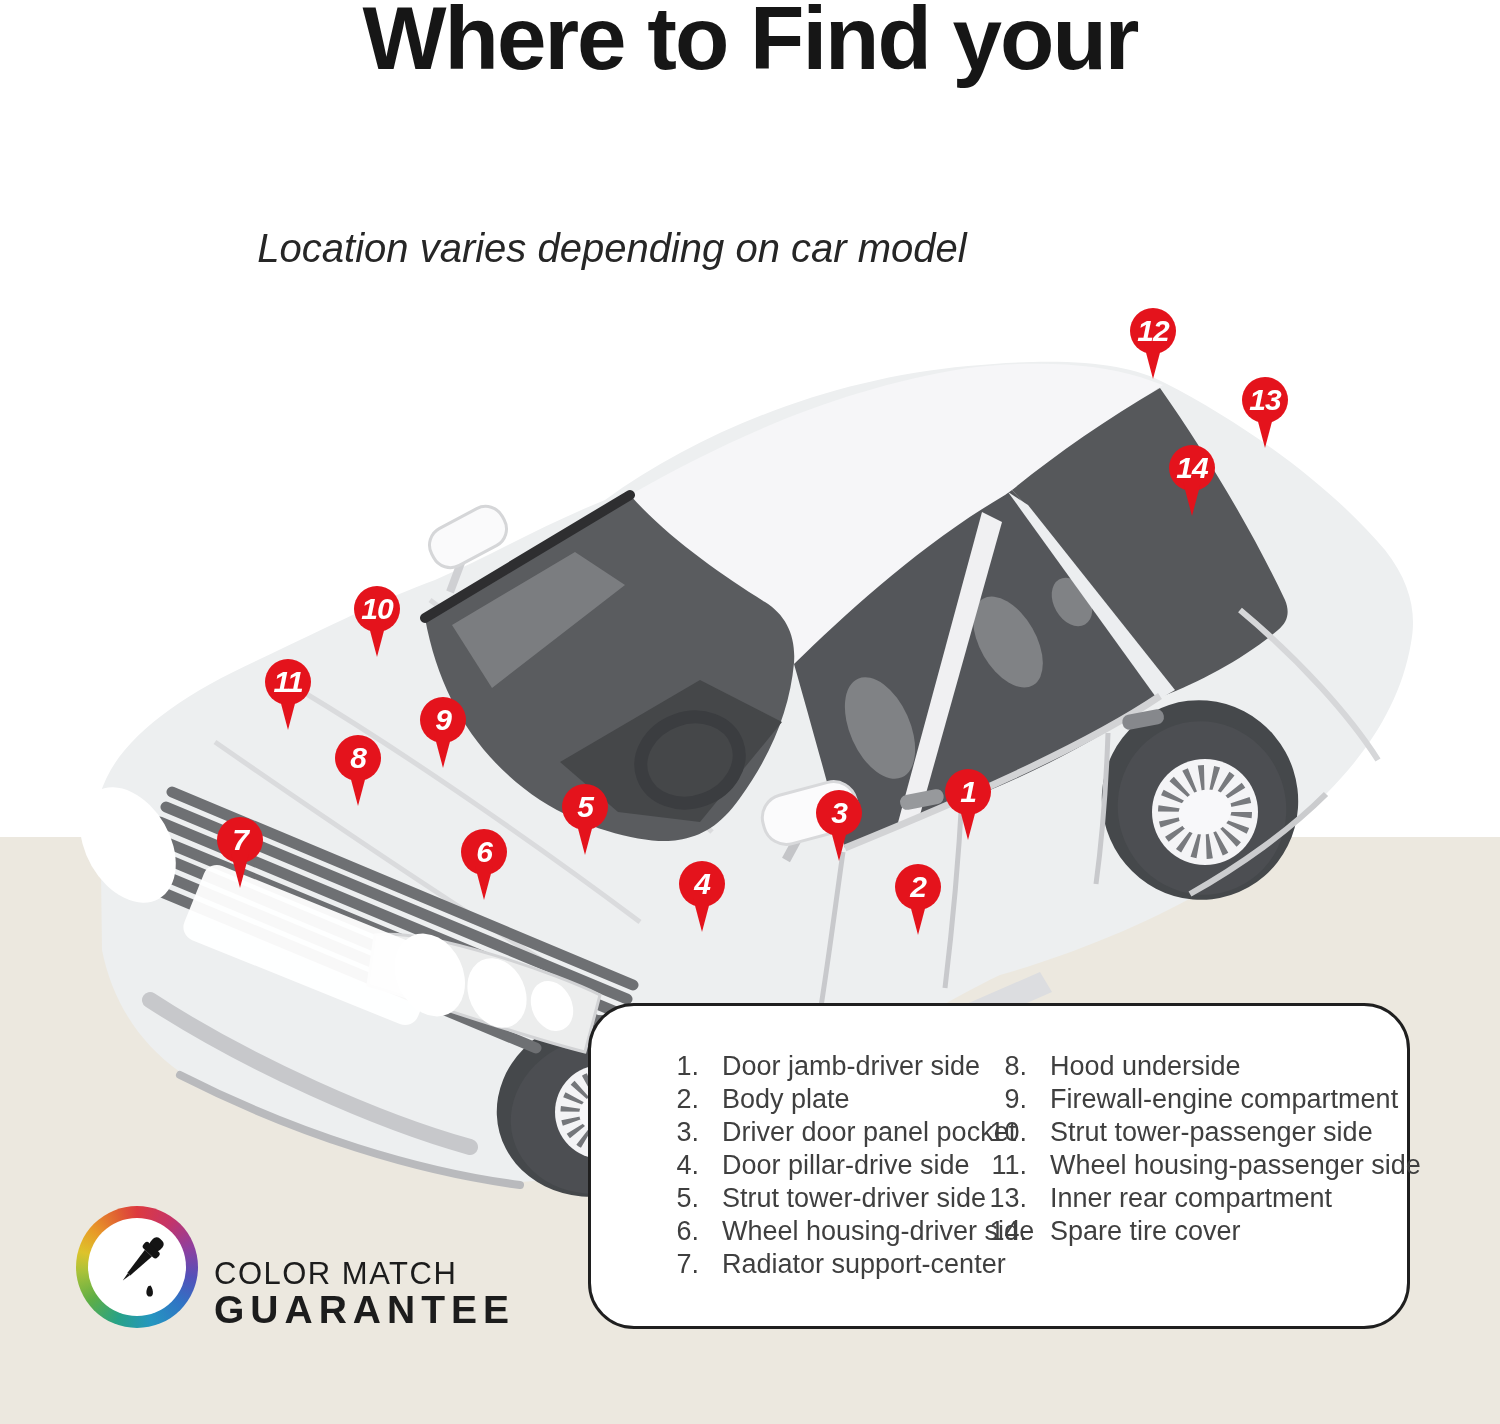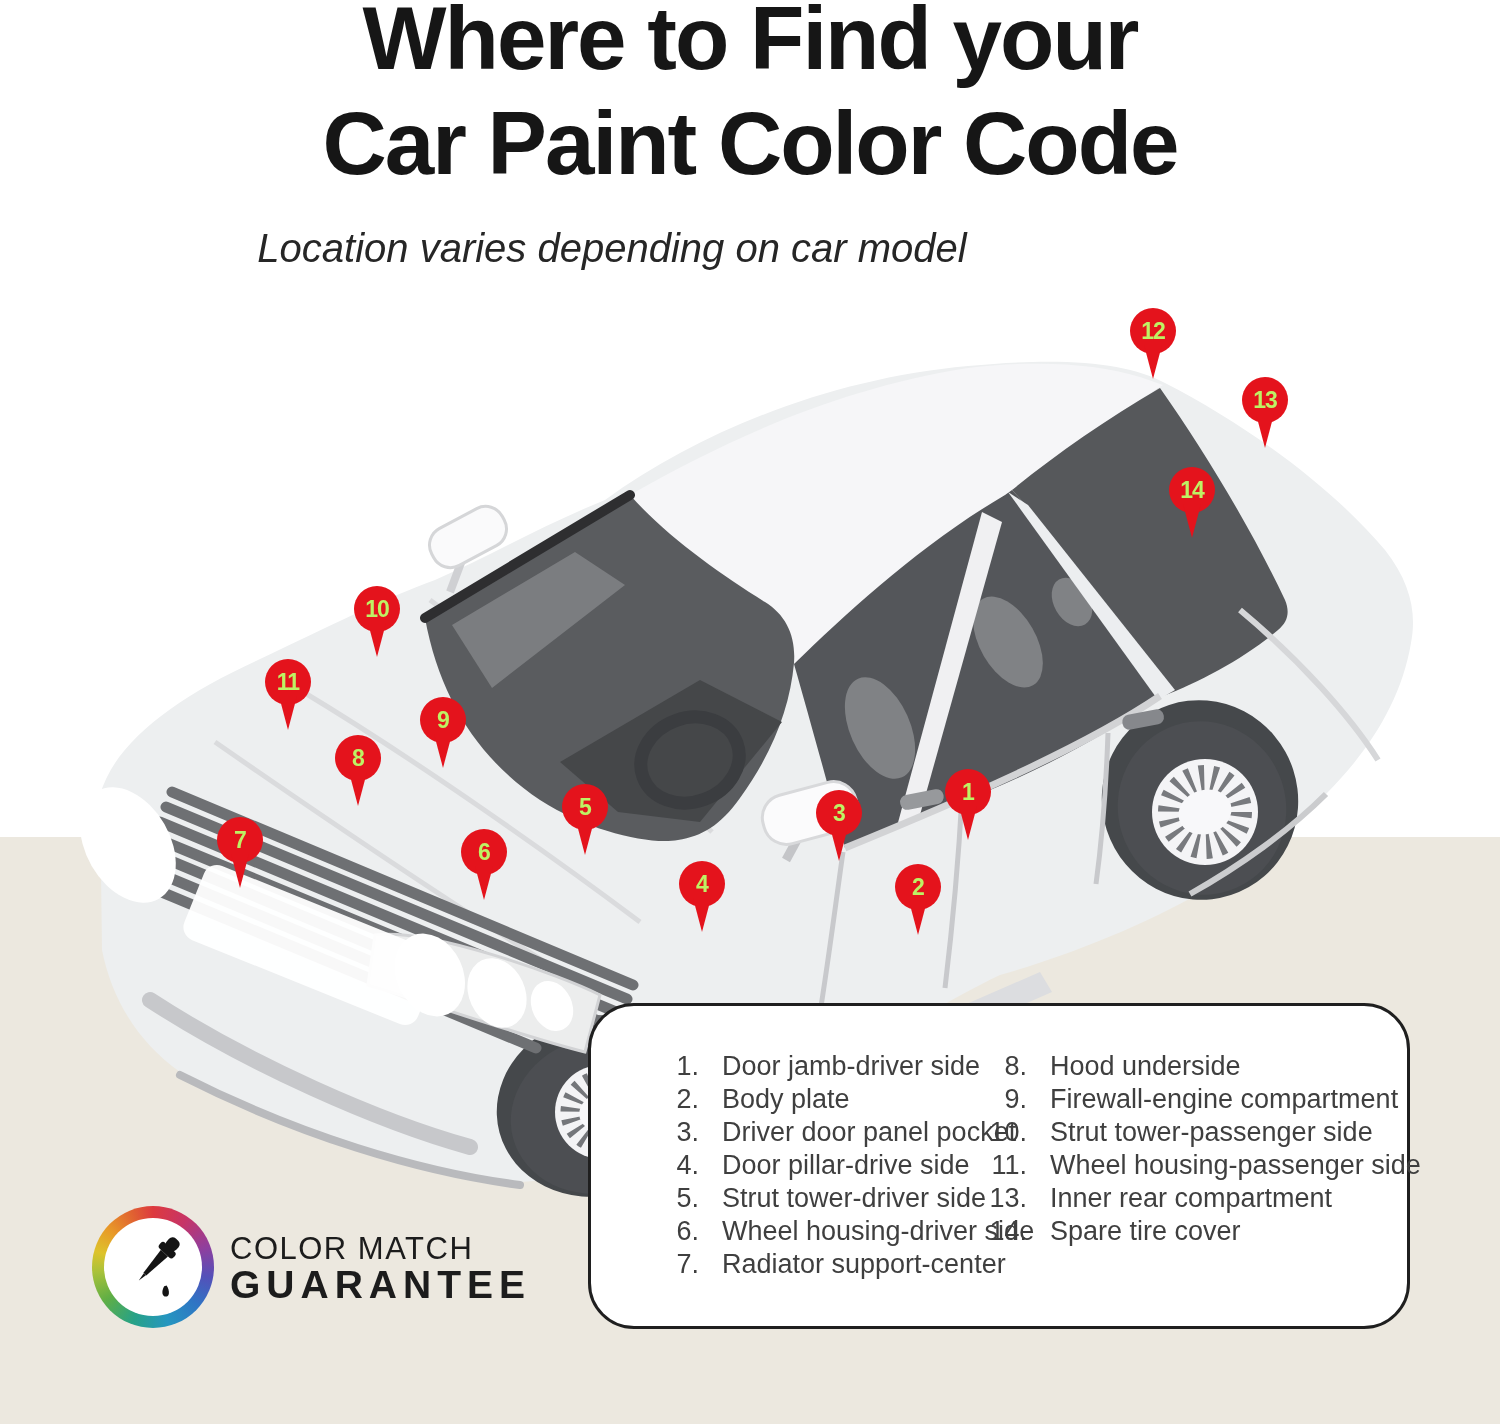--- a/index.html
+++ b/index.html
@@ -13,41 +13,41 @@
   .title{
     position:absolute;left:0;top:-14px;width:1500px;text-align:center;z-index:5;
     font-weight:800;color:var(--ink);font-size:89px;line-height:105px;letter-spacing:-2px;
   }
   .subtitle{
     position:absolute;left:0;top:226px;width:1224px;text-align:center;z-index:5;
     font-style:italic;font-size:40px;color:#262626;
   }
   .pin{
     position:absolute;width:46px;height:46px;border-radius:50%;
-    background:var(--pin-red);color:#bef264;z-index:30;
+    background:var(--pin-red);color:#ffffff;z-index:30;
     display:flex;align-items:center;justify-content:center;
-    font-size:23px;font-weight:600;letter-spacing:-1px;
+    font-size:30px;font-weight:600;letter-spacing:-1px;font-style:italic;
   }
   .pin::after{
     content:"";position:absolute;top:37px;left:50%;transform:translateX(-50%);
     width:0;height:0;border-left:9px solid transparent;border-right:9px solid transparent;
     border-top:34px solid var(--pin-red);
   }
   .legend{
     position:absolute;left:588px;top:1003px;width:822px;height:326px;box-sizing:border-box;
     background:#ffffff;border:3px solid var(--legend-border);border-radius:46px;z-index:20;
     display:flex;padding:44px 0 0 62px;
   }
   .legend-col{display:flex;flex-direction:column;}
   .legend-col.c0{width:328px;}
   .legend-col.c1{flex:1;}
   .legend-item{display:flex;font-size:27px;line-height:33px;color:#3f3f3f;}
   .legend-item .num{flex:none;width:46px;text-align:right;}
   .legend-item .lab{margin-left:23px;white-space:nowrap;}
-  .badge{position:absolute;left:92px;top:1206px;z-index:25;display:flex;align-items:center;}
+  .badge{position:absolute;left:76px;top:1206px;z-index:25;display:flex;align-items:flex-end;}
   .badge-ring{
     position:relative;width:122px;height:122px;border-radius:50%;flex:none;
     background:conic-gradient(from 0deg,
       #dd3a3f 0deg,#c63467 35deg,#8f3f9e 70deg,#5450b9 100deg,
       #2f74c4 130deg,#2596c0 165deg,#27a287 200deg,#5fae45 235deg,
       #a9c23a 265deg,#ddc32b 285deg,#e89a28 310deg,#e05f32 340deg,#dd3a3f 360deg);
   }
   .badge-ring::after{
     content:"";position:absolute;left:12px;top:12px;width:98px;height:98px;border-radius:50%;background:#fff;
   }
@@ -198,39 +198,38 @@
     <rect x="185" y="905" width="252" height="80" rx="14" fill="#ffffff" opacity="0.95" transform="rotate(22 311 945)"></rect>
     <path d="M 150,1000 C 250,1065 380,1122 470,1147" stroke="#c7c8cb" stroke-width="16" fill="none" stroke-linecap="round"></path>
     <path d="M 180,1075 C 300,1136 420,1172 520,1185" stroke="#b9babd" stroke-width="8" fill="none" stroke-linecap="round"></path>
 
     <path d="M 1326,794 C 1290,830 1240,866 1190,894" stroke="#cbccce" stroke-width="6" fill="none"></path>
     <path d="M 1240,610 C 1300,660 1350,716 1378,760" stroke="#d6d7d9" stroke-width="6" fill="none"></path>
   </svg>
 
   <div class="title">
     <div>Where to Find your</div>
-    <div>Car Paint Color Code</div>
   </div>
   <div class="subtitle">Location varies depending on car model</div>
 
   <div id="pins">
       <div class="pin" style="left: 945px; top: 769px;">1</div>
       <div class="pin" style="left: 895px; top: 864px;">2</div>
       <div class="pin" style="left: 816px; top: 790px;">3</div>
       <div class="pin" style="left: 679px; top: 861px;">4</div>
       <div class="pin" style="left: 562px; top: 784px;">5</div>
       <div class="pin" style="left: 461px; top: 829px;">6</div>
       <div class="pin" style="left: 217px; top: 817px;">7</div>
       <div class="pin" style="left: 335px; top: 735px;">8</div>
       <div class="pin" style="left: 420px; top: 697px;">9</div>
       <div class="pin" style="left: 354px; top: 586px;">10</div>
       <div class="pin" style="left: 265px; top: 659px;">11</div>
       <div class="pin" style="left: 1130px; top: 308px;">12</div>
       <div class="pin" style="left: 1242px; top: 377px;">13</div>
-      <div class="pin" style="left: 1169px; top: 445px; margin-top: 22px;">14</div>
+      <div class="pin" style="left: 1169px; top: 445px;">14</div>
     </div>
 
   <div class="legend">
     <div class="legend-col c0" id="legend-col-0">
         <div class="legend-item">
           <span class="num">1.</span>
           <span class="lab">Door jamb-driver side</span>
         </div>
         <div class="legend-item">
           <span class="num">2.</span>

